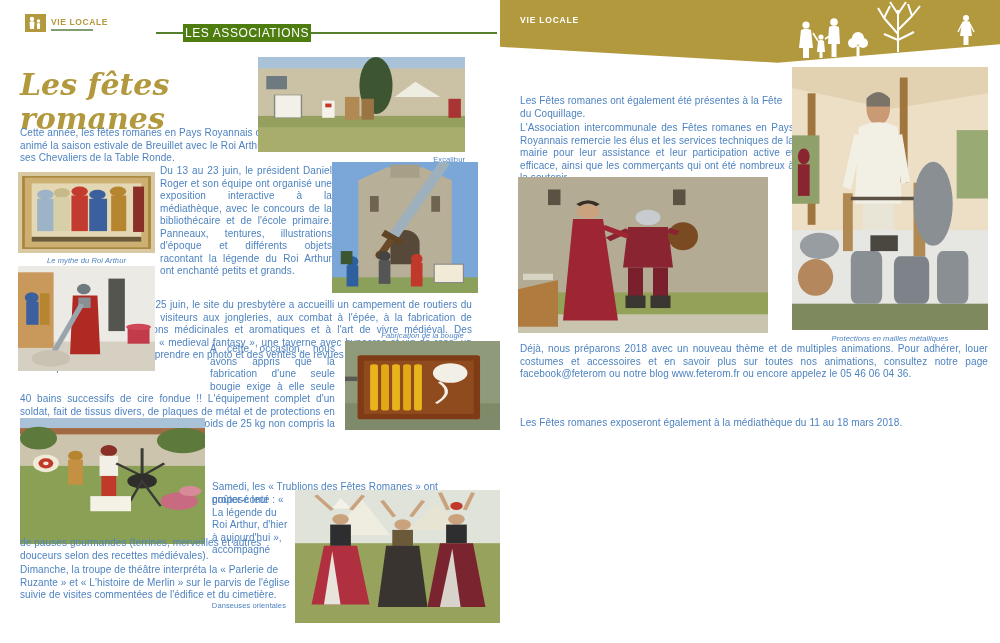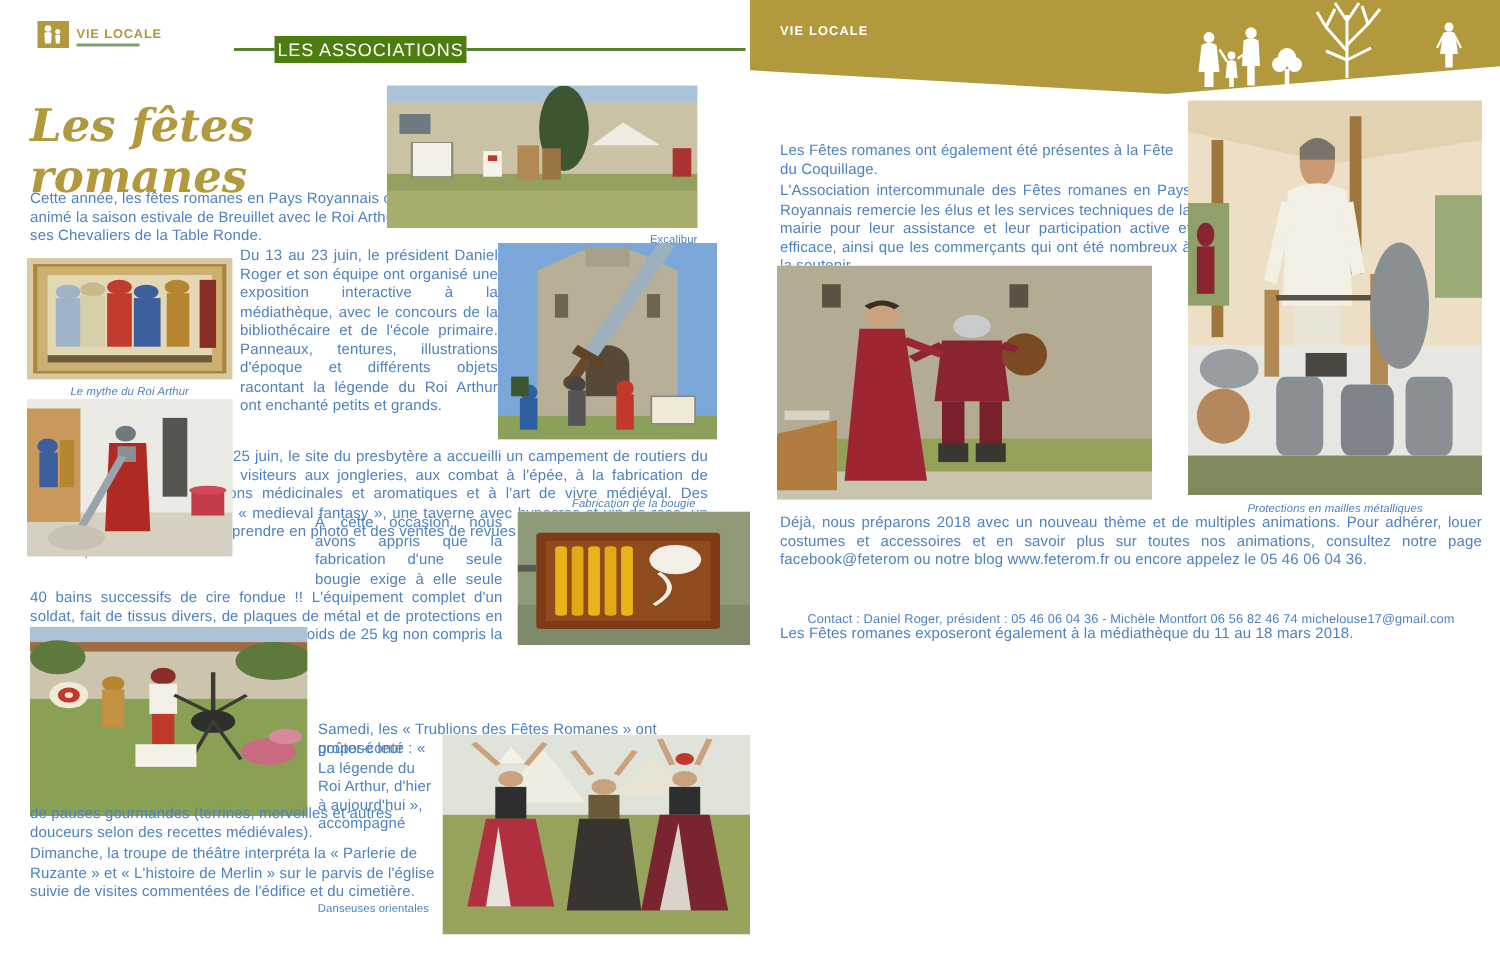--- a/index.html
+++ b/index.html
@@ -342,16 +342,15 @@
         <rect x="52" y="72" width="18" height="18" fill="#7e838a" rx="3"></rect>
         <rect x="74" y="70" width="16" height="20" fill="#8a8f94" rx="3"></rect>
         <ellipse cx="12" cy="80" rx="9" ry="7" fill="#b4885c"></ellipse>
         <rect x="40" y="64" width="14" height="6" fill="#4a4640"></rect>
       </svg>
     </div>
     <div class="cap center" style="left:292px;top:334px;width:196px;">Protections en mailles métalliques</div>
 
     <div class="txt just" style="left:20px;top:343px;width:468px;">Déjà, nous préparons 2018 avec un nouveau thème et de multiples animations. Pour adhérer, louer costumes et accessoires et en savoir plus sur toutes nos animations, consultez notre page facebook@feterom ou notre blog www.feterom.fr ou encore appelez le 05 46 06 04 36.</div>
     <div class="txt" style="left:20px;top:386px;width:468px;margin-top:31px;">Les Fêtes romanes exposeront également à la médiathèque du 11 au 18 mars 2018.</div>
-    <div class="txt" style="left:20px;top:406px;width:468px;text-align:center;font-size:8.5px;">Contact : Daniel Roger, président : 05 46 06 04 36 - Michèle Montfort 06 56 82 46 74  michelouse17@gmail.com</div>
   </div>
 
 </div>
 
 </body></html>

